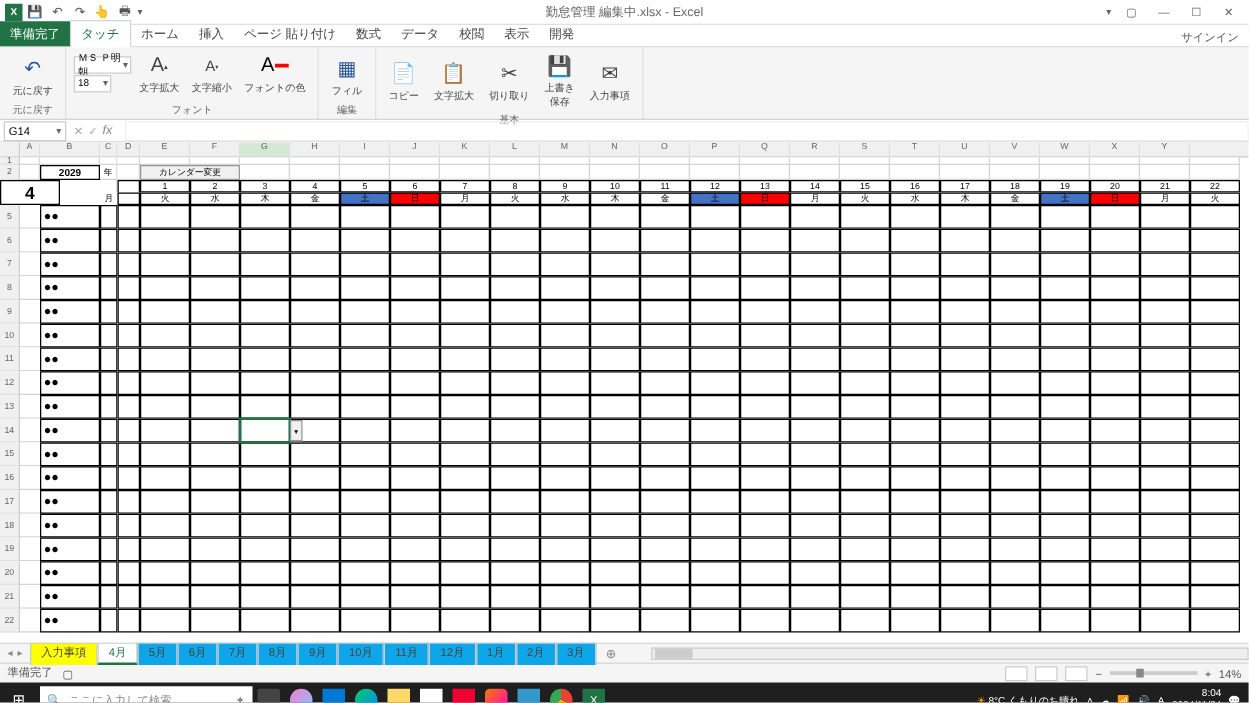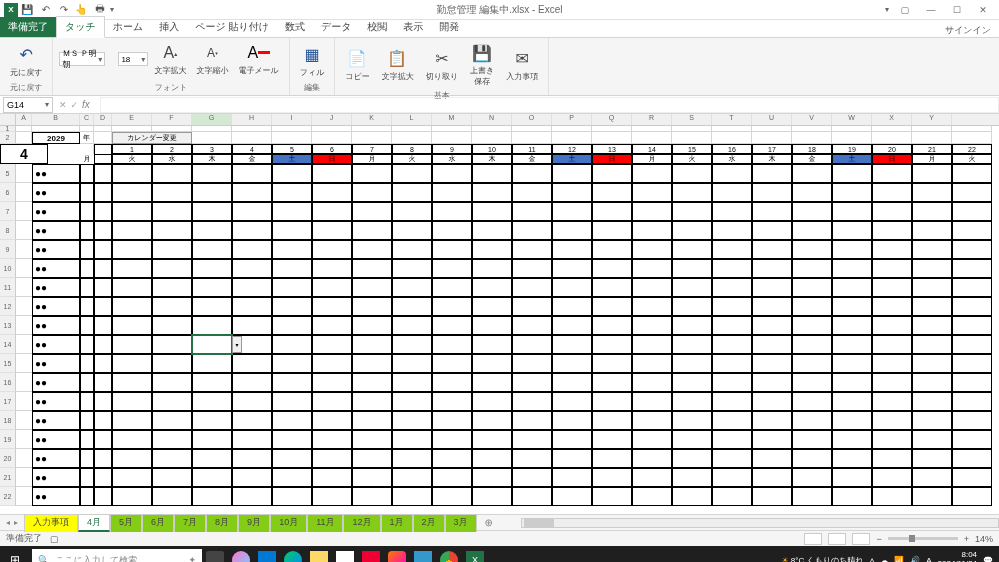--- a/index.html
+++ b/index.html
@@ -59,21 +59,21 @@
 .blue { background: #4472c4 !important; }
 .red { background: #ff0000 !important; }
 .active-cell { outline: 2px solid #217346; outline-offset: -1px; position: relative; }
 .dropdown-handle { position: absolute; right: -11px; top: 0; width: 10px; height: 100%; border: 1px solid #999; background: #f0f0f0; display: flex; align-items: center; justify-content: center; font-size: 6px; }
 
 .row-label-cell { width: 48px; border: 1px solid #000; display: flex; align-items: center; justify-content: flex-start; padding-left: 2px; font-size: 10px; }
 
 
 .sheet-tabs-row { height: 16px; background: #f5f5f5; border-top: 1px solid #d4d4d4; display: flex; align-items: center; }
 .sheet-nav { display: flex; gap: 4px; padding: 0 6px; color: #888; font-size: 8px; }
-.sheet-tab { padding: 1px 8px; font-size: 9px; background: #84cc16; border: 1px solid #ccc; border-bottom: none; color: #444; }
+.sheet-tab { padding: 1px 8px; font-size: 9px; background: #0ea5e9; border: 1px solid #ccc; border-bottom: none; color: #444; }
 .sheet-tab.active { background: #fff; color: #217346; border-bottom: 2px solid #217346; }
 .sheet-tab.yellow { background: #ffff00; }
 .add-sheet { padding: 0 8px; color: #888; }
 .hscroll { flex: 1; margin-left: 20px; height: 10px; background: #eee; border: 1px solid #ccc; position: relative; }
 .hscroll-thumb { position: absolute; left: 2px; width: 30px; top: 0; bottom: 0; background: #ccc; }
 
 
 .status-bar { height: 16px; background: #f5f5f5; border-top: 1px solid #d4d4d4; display: flex; align-items: center; font-size: 9px; color: #555; padding: 0 6px; }
 .status-right { margin-left: auto; display: flex; align-items: center; gap: 6px; }
 .view-btn { width: 18px; height: 12px; border: 1px solid #ccc; background: #fff; }
@@ -133,41 +133,41 @@
         <div class="ico" style="color:#2a579a">↶</div>
         <span>元に戻す</span>
       </div>
     </div>
     <div class="ribbon-group-label">元に戻す</div>
   </div>
 
   <div class="ribbon-group">
     <div class="ribbon-group-body" style="flex-direction:column;align-items:flex-start;gap:2px">
       <div style="display:flex;gap:2px;align-items:center">
-        <div style="display:flex;flex-direction:row;gap:13px">
+        <div style="display:flex;flex-direction:column;gap:1px">
           <div class="font-combo">
               <span>ＭＳ Ｐ明朝</span>
               <span class="tri">▾</span>
             </div>
           <div class="font-combo" style="width:30px">
               <span>18</span>
               <span class="tri">▾</span>
             </div>
         </div>
         <div class="big-btn">
             <div class="ico">A<sup style="font-size:6px">▴</sup></div>
             <span>文字拡大</span>
           </div>
         <div class="big-btn">
             <div class="ico" style="font-size:12px">A<sup style="font-size:5px">▾</sup></div>
             <span>文字縮小</span>
           </div>
         <div class="big-btn">
             <div class="ico" style="color:#000">A<div style="width:14px;height:3px;background:red;margin-top:-2px"></div></div>
-            <span>電子メール</span>
+            <span>フォントの色</span>
           </div>
       </div>
     </div>
     <div class="ribbon-group-label">フォント</div>
   </div>
 
 
   <div class="ribbon-group">
     <div class="ribbon-group-body">
       <div class="big-btn">

